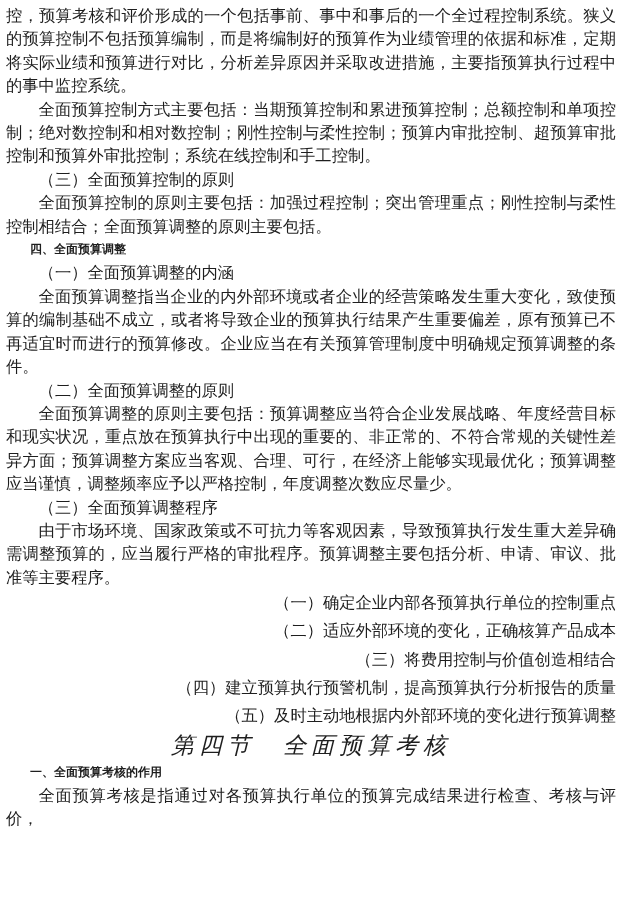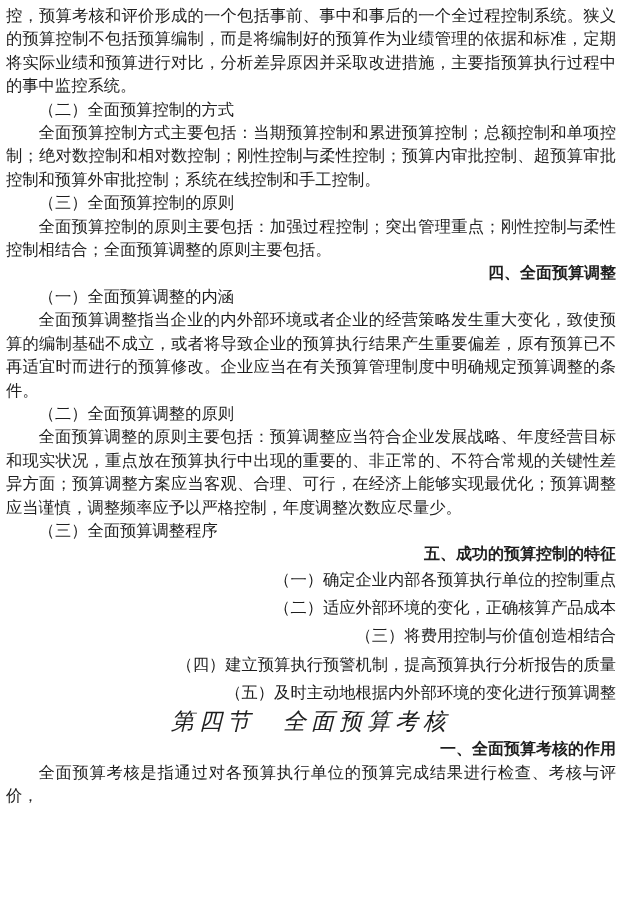--- a/index.html
+++ b/index.html
@@ -21,23 +21,23 @@
     text-align: justify;
     overflow: hidden;
   }
   .page p { margin: 0; }
   .cont { text-indent: 0; }
   .para { text-indent: 2em; }
   .sub  { text-indent: 2em; }
   .h2 {
     font-family: "Liberation Sans", "DejaVu Sans", sans-serif;
     font-weight: bold;
-    font-size: 16px;
+    font-size: 12px;
     text-indent: 2em;
-    text-align: right;
+    text-align: left;
     margin: 17px 0 10px 0;
   }
   .item {
     text-indent: 2em;
     line-height: 28.3px;
     text-align: right;
   }
   .stitle {
     font-family: "Liberation Serif", "DejaVu Serif", serif;
     font-style: italic;
@@ -46,31 +46,30 @@
     text-align: center;
     letter-spacing: 5px;
     margin: 8px 0 10px 0;
   }
 </style>
 </head>
 <body>
 
 <div class="page">
   <p class="cont">控，预算考核和评价形成的一个包括事前、事中和事后的一个全过程控制系统。狭义的预算控制不包括预算编制，而是将编制好的预算作为业绩管理的依据和标准，定期将实际业绩和预算进行对比，分析差异原因并采取改进措施，主要指预算执行过程中的事中监控系统。</p>
-  <p class="sub">（二）全面预算控制的方式</p>
   <p class="para">全面预算控制方式主要包括：当期预算控制和累进预算控制；总额控制和单项控制；绝对数控制和相对数控制；刚性控制与柔性控制；预算内审批控制、超预算审批控制和预算外审批控制；系统在线控制和手工控制。</p>
   <p class="sub">（三）全面预算控制的原则</p>
   <p class="para">全面预算控制的原则主要包括：加强过程控制；突出管理重点；刚性控制与柔性控制相结合；全面预算调整的原则主要包括。</p>
   <p class="h2">四、全面预算调整</p>
   <p class="sub">（一）全面预算调整的内涵</p>
   <p class="para">全面预算调整指当企业的内外部环境或者企业的经营策略发生重大变化，致使预算的编制基础不成立，或者将导致企业的预算执行结果产生重要偏差，原有预算已不再适宜时而进行的预算修改。企业应当在有关预算管理制度中明确规定预算调整的条件。</p>
   <p class="sub">（二）全面预算调整的原则</p>
   <p class="para">全面预算调整的原则主要包括：预算调整应当符合企业发展战略、年度经营目标和现实状况，重点放在预算执行中出现的重要的、非正常的、不符合常规的关键性差异方面；预算调整方案应当客观、合理、可行，在经济上能够实现最优化；预算调整应当谨慎，调整频率应予以严格控制，年度调整次数应尽量少。</p>
   <p class="sub">（三）全面预算调整程序</p>
-  <p class="h2">五、成功的预算控制的特征</p>
+  <p class="para">由于市场环境、国家政策或不可抗力等客观因素，导致预算执行发生重大差异确需调整预算的，应当履行严格的审批程序。预算调整主要包括分析、申请、审议、批准等主要程序。</p>
   <p class="item">（一）确定企业内部各预算执行单位的控制重点</p>
   <p class="item">（二）适应外部环境的变化，正确核算产品成本</p>
   <p class="item">（三）将费用控制与价值创造相结合</p>
   <p class="item">（四）建立预算执行预警机制，提高预算执行分析报告的质量</p>
   <p class="item">（五）及时主动地根据内外部环境的变化进行预算调整</p>
   <p class="stitle">第四节　全面预算考核</p>
   <p class="h2">一、全面预算考核的作用</p>
   <p class="para">全面预算考核是指通过对各预算执行单位的预算完成结果进行检查、考核与评价，</p>
 </div>
 

